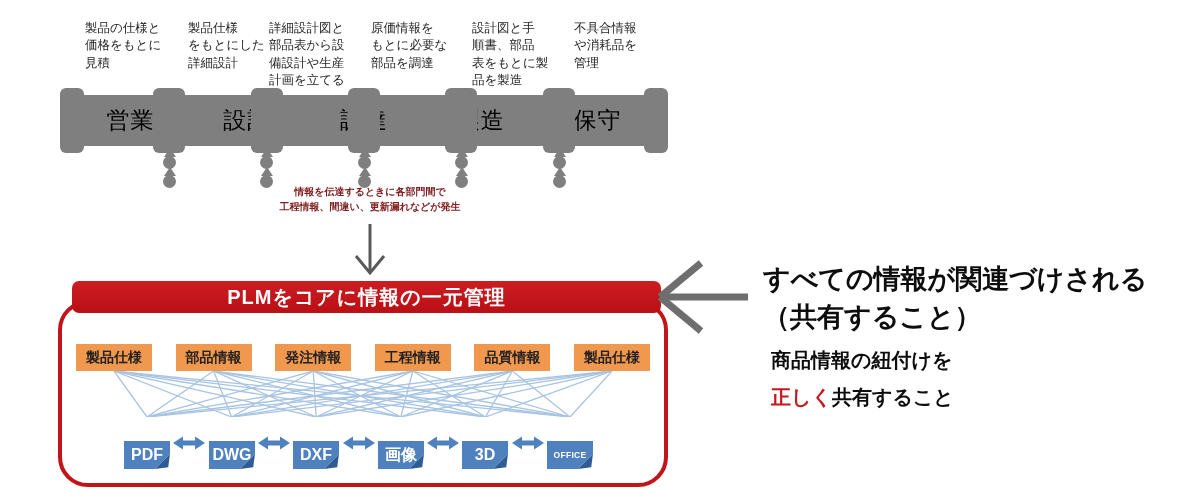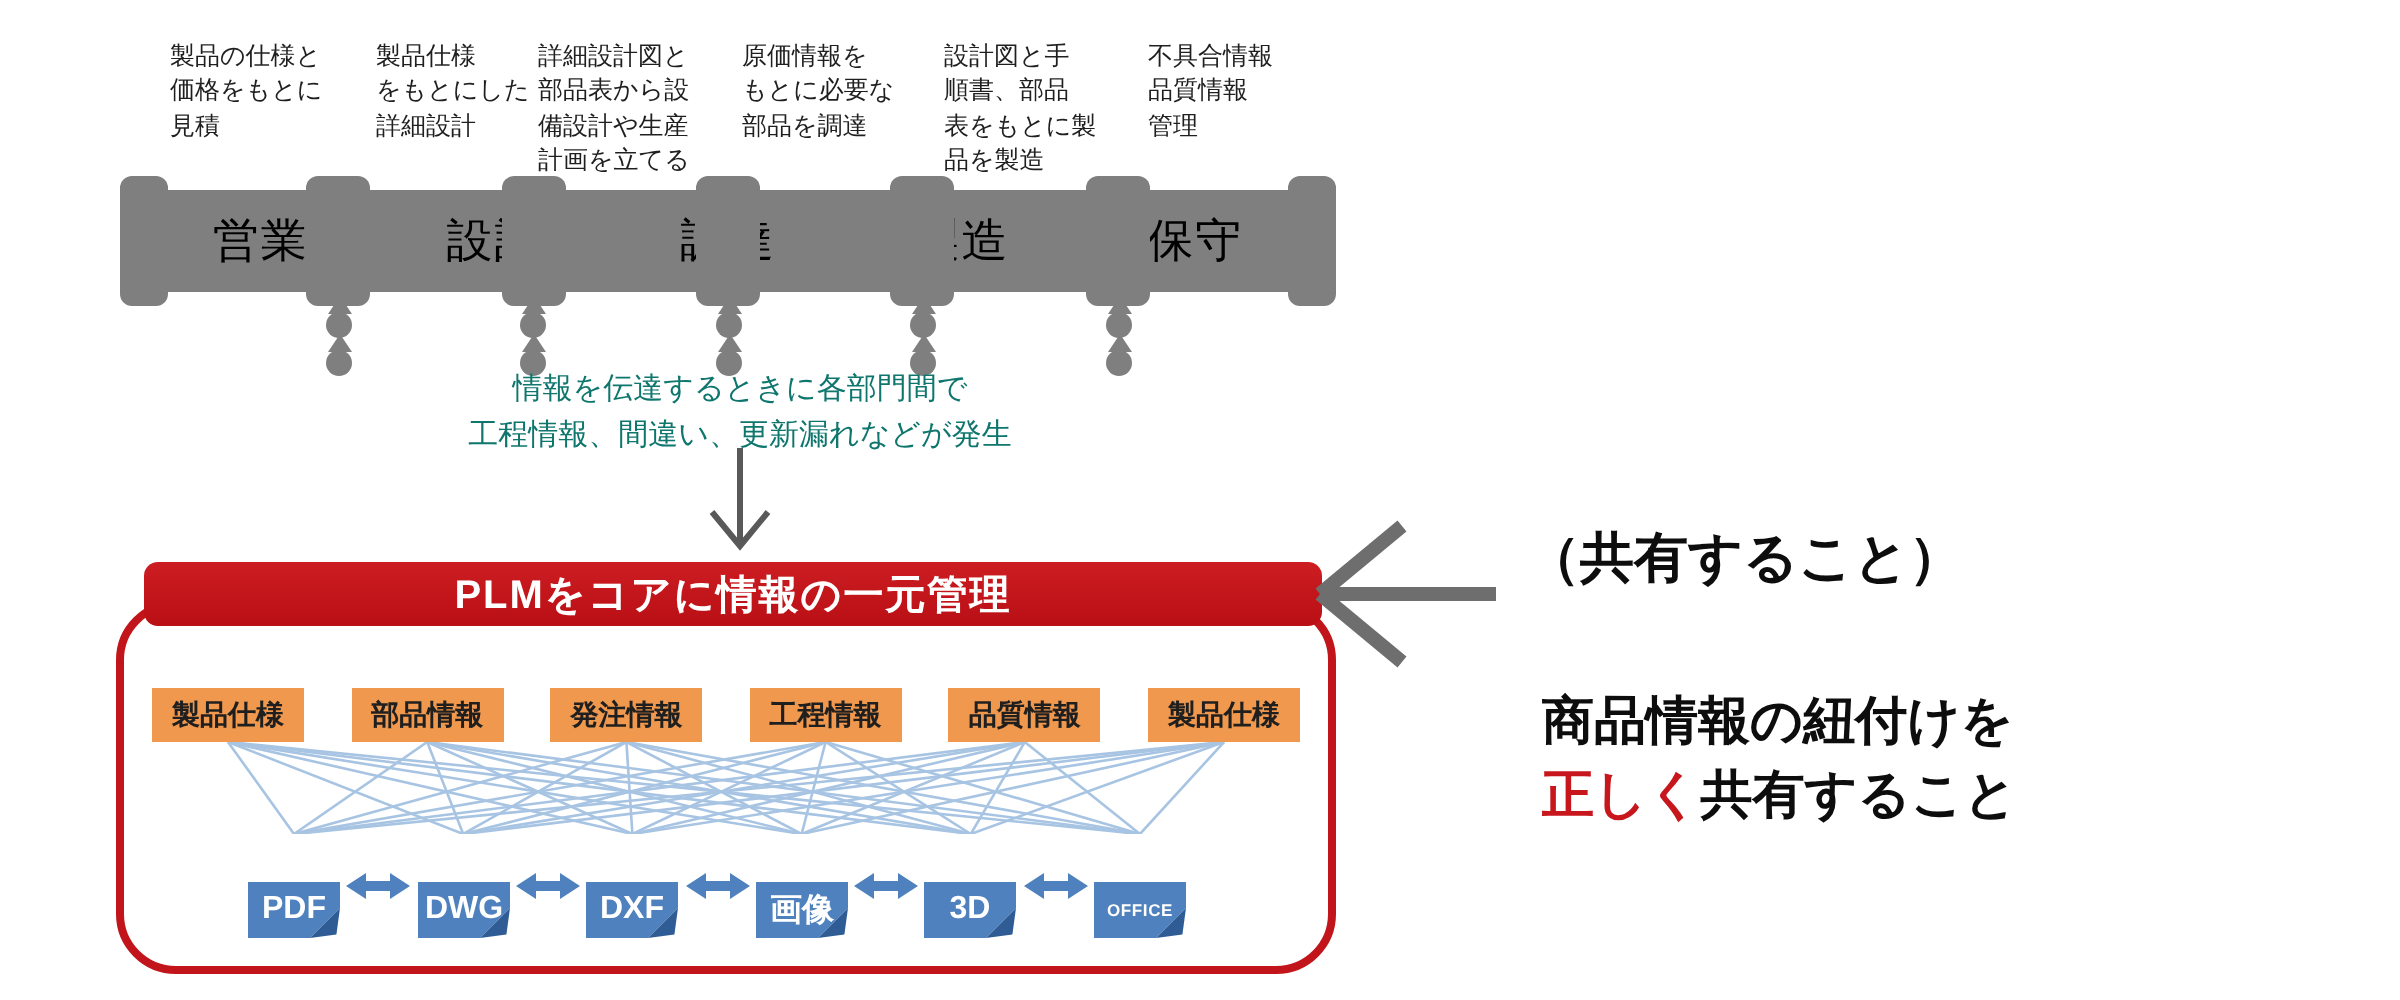--- a/index.html
+++ b/index.html
@@ -20,21 +20,21 @@
               border-radius:6px; transform:translateX(-50%); }
   .endcap { width:24px; }
 
   
   .drop { position:absolute; width:13px; height:13px; background:#7f7f7f; border-radius:50%; }
   .drop::before { content:""; position:absolute; left:50%; top:-8px; transform:translateX(-50%);
                   border:6.5px solid transparent; border-bottom:9px solid #7f7f7f; border-top:none; }
 
   
   .problem { position:absolute; left:150px; top:184px; width:440px; text-align:center;
-             font-size:15px; line-height:1.5; color:#0f766e; font-weight:400; }
+             font-size:10px; line-height:1.5; color:#7f1d1d; font-weight:700; }
 
   .arrow-svg { position:absolute; }
   .arrow-svg * { fill:none; stroke:#595959; stroke-width:3; }
   .big-arrow * { fill:none; stroke:#6e6e6e; stroke-width:7; }
 
   
   .plm-box { position:absolute; left:58px; top:300px; width:610px; height:187px;
              border:4px solid #c2151b; border-radius:30px; background:#ffffff; }
   .plm-header { position:absolute; left:72px; top:281px; width:589px; height:32px;
                 background:linear-gradient(#cc1d22,#b90f15); border-radius:7px;
@@ -57,21 +57,21 @@
   .icon-page.small-label { font-size:8.5px; letter-spacing:0.3px; }
   .icon-fold { position:absolute; right:0; bottom:0; width:15px; height:15px; background:#2f5c94;
                clip-path:polygon(0 100%,100% 0,88% 88%); }
 
   .darrow { position:absolute; top:130px; width:34px; height:18px; }
   .darrow * { fill:#4e81bd; }
 
   
   .ann-1 { position:absolute; left:763px; top:260px; font-size:27px; font-weight:bold;
            color:#0d0d0d; line-height:38px; }
-  .ann-2 { position:absolute; left:771px; top:342px; font-size:26px; font-weight:bold;
+  .ann-2 { position:absolute; left:771px; top:342px; font-size:20px; font-weight:bold;
            color:#0d0d0d; line-height:37px; }
   .red-em { color:#c8161d; }
 </style>
 </head>
 <body>
 
 <div class="canvas">
 
   <div class="note" style="left:85px">製品の仕様と
 価格をもとに
@@ -84,21 +84,21 @@
 備設計や生産
 計画を立てる</div>
   <div class="note" style="left:371px">原価情報を
 もとに必要な
 部品を調達</div>
   <div class="note" style="left:472px">設計図と手
 順書、部品
 表をもとに製
 品を製造</div>
   <div class="note" style="left:574px">不具合情報
-品質情報
+や消耗品を
 管理</div>
 
   <div class="pipe">
     <div class="pipe-seg">
         <span class="pipe-label">営業</span>
       </div>
     <div class="pipe-seg">
         <span class="pipe-label">設計</span>
       </div>
     <div class="pipe-seg">
@@ -242,20 +242,21 @@
 
   <div class="plm-header">PLMをコアに情報の一元管理</div>
 
   <svg class="arrow-svg big-arrow" style="left:652px;top:255px" width="102" height="85" viewBox="0 0 102 85">
     <line x1="8" y1="42" x2="96" y2="42"></line>
     <line x1="8" y1="42" x2="49" y2="8"></line>
     <line x1="8" y1="42" x2="49" y2="76"></line>
   </svg>
 
   <div class="ann-1">
+    <div>すべての情報が関連づけされる</div>
     <div>（共有すること）</div>
   </div>
   <div class="ann-2">
     <div>商品情報の紐付けを</div>
     <div><span class="red-em">正しく</span><span>共有すること</span></div>
   </div>
 
 </div>
 
 </body></html>

